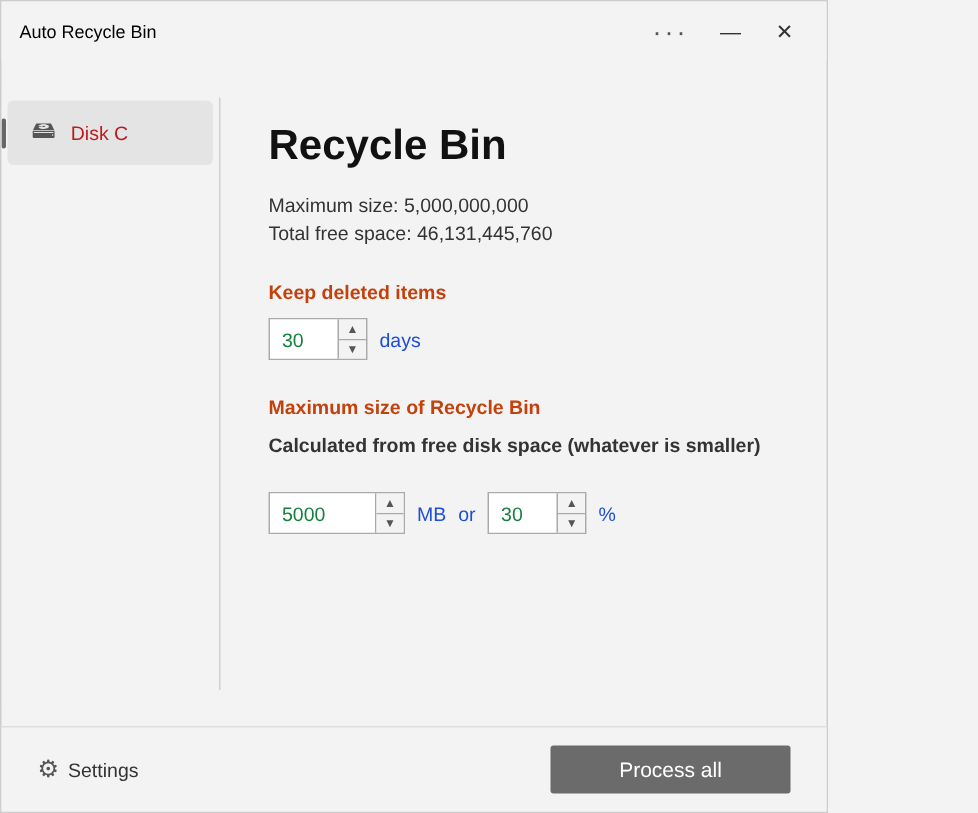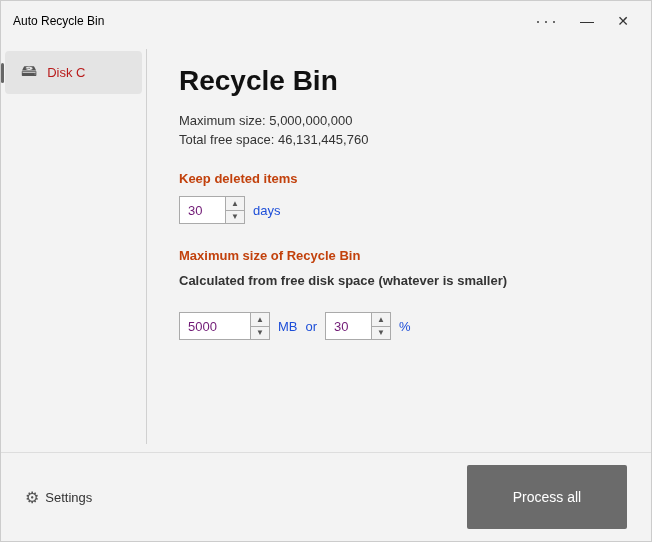--- a/index.html
+++ b/index.html
@@ -6,26 +6,27 @@
     body {
       font-family: 'Segoe UI', Tahoma, Geneva, Verdana, sans-serif;
       font-size: 13px;
       background: #f3f3f3;
       width: 652px;
       height: 542px;
       overflow: hidden;
     }
 
     .window {
-      width: 652px;
+      width: 552px;
       height: 542px;
       background: #f3f3f3;
       border: 1px solid #ccc;
       display: flex;
       flex-direction: column;
+      gap: 16px;
     }
 
     .title-bar {
       display: flex;
       align-items: center;
       justify-content: space-between;
       padding: 0 12px;
       height: 40px;
       background: #f3f3f3;
       border-bottom: none;
@@ -167,21 +168,21 @@
       background: white;
       height: 28px;
     }
 
     .spinner-input input[type="text"] {
       border: none;
       outline: none;
       padding: 0 8px;
       font-size: 13px;
       background: white;
-      color: #701a75;
+      color: #15803d;
     }
 
     .spinner-input input[type="text"].small {
       width: 45px;
     }
 
     .spinner-input input[type="text"].large {
       width: 70px;
     }
 
@@ -236,21 +237,21 @@
 
     .settings-icon {
       font-size: 16px;
       color: #555;
     }
 
     .process-all-btn {
       background: #6b6b6b;
       color: white;
       border: none;
-      padding: 24px 36px;
+      padding: 8px 36px;
       font-size: 14px;
       cursor: pointer;
       border-radius: 2px;
       min-width: 160px;
       font-family: 'Segoe UI', Tahoma, sans-serif;
     }
   </style>
 </head>
 <body>
 

